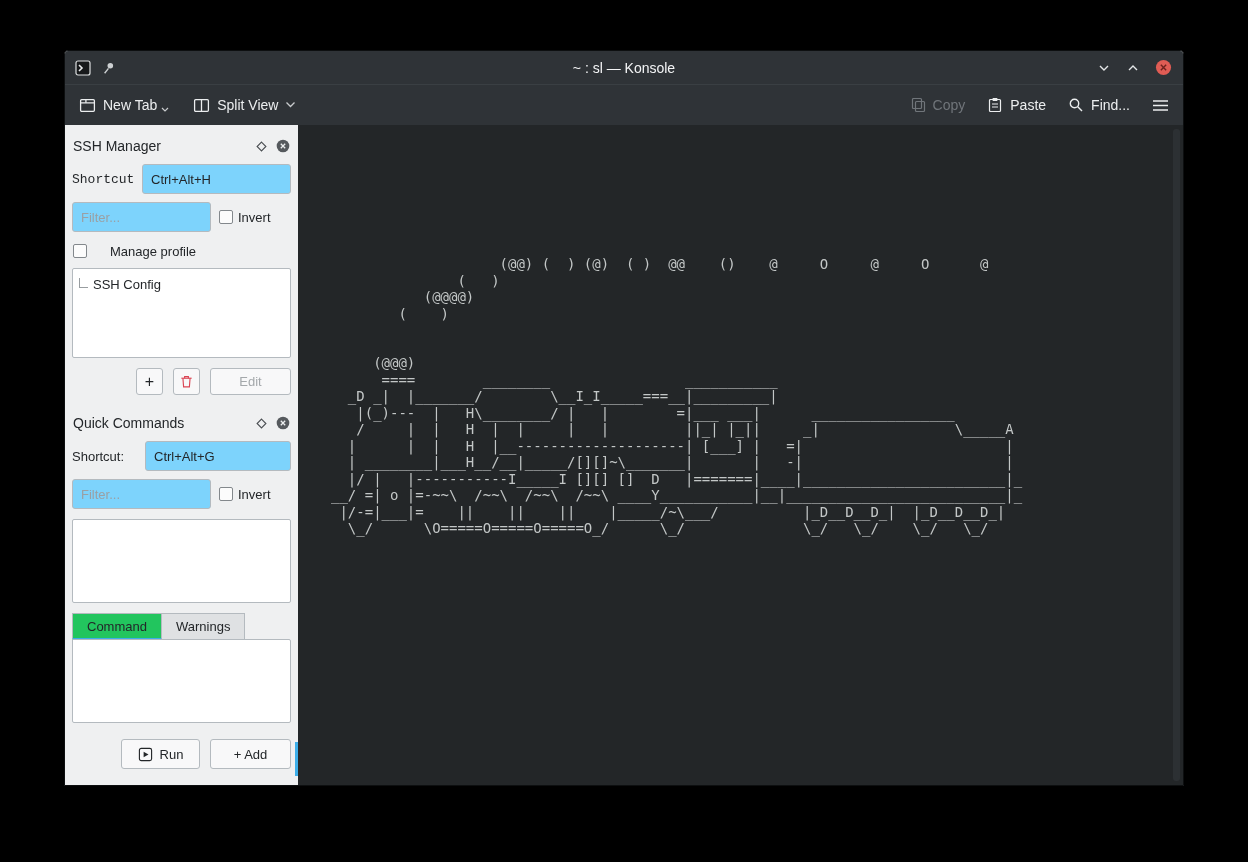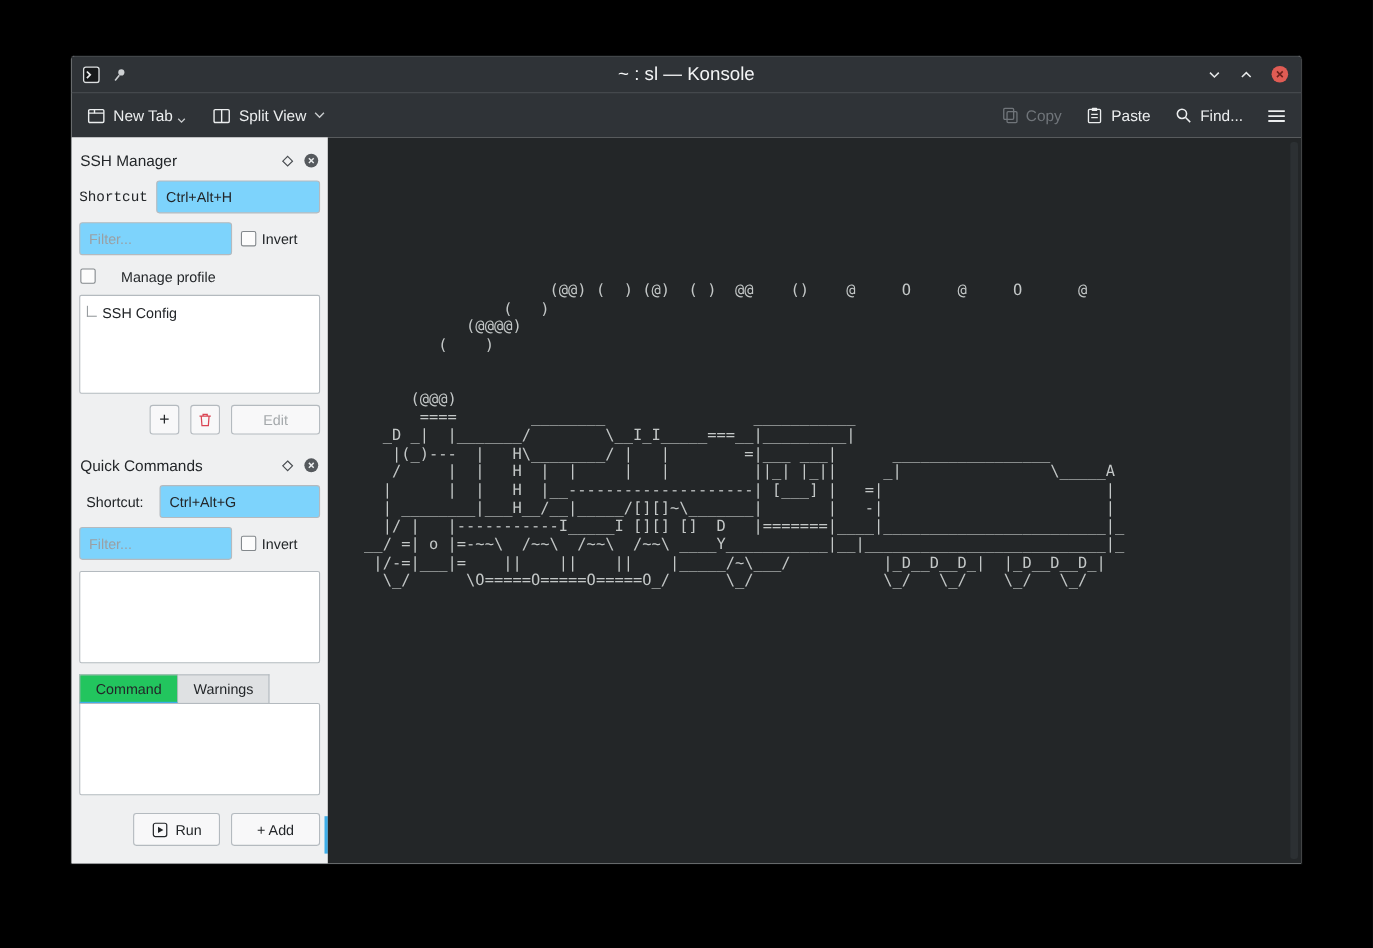--- a/index.html
+++ b/index.html
@@ -7,21 +7,21 @@
   body { background:#000; font-family:"Liberation Sans", sans-serif; position:relative; overflow:hidden; }
 
   .window { position:absolute; left:64px; top:50px; width:1120px; height:736px;
             background:#eff0f1; border:1px solid #0d0f10; display:flex; flex-direction:column;
             border-radius:4px 4px 0 0; overflow:hidden; }
 
   
   .titlebar { height:33px; background:#2f3337; display:flex; align-items:center; position:relative;
               color:#fcfcfc; flex:0 0 auto; }
   .titlebar-left { display:flex; align-items:center; gap:11px; padding-left:10px; z-index:1; }
-  .title { position:absolute; left:0; right:0; text-align:center; font-size:17px; color:#f4f5f6; }
+  .title { position:absolute; left:0; right:0; text-align:center; font-size:14px; color:#f4f5f6; }
   .titlebar-right { margin-left:auto; display:flex; align-items:center; gap:15px; padding-right:11px; z-index:1; }
   .tb-icon { display:flex; align-items:center; }
 
   
   .toolbar { height:41px; background:#2f3337; border-top:1px solid #3a3f43; display:flex; align-items:center;
              padding:0 14px; color:#eceeef; font-size:14px; flex:0 0 auto; }
   .toolbar-left { display:flex; gap:24px; align-items:center; }
   .toolbar-right { margin-left:auto; display:flex; gap:22px; align-items:center; }
   .tb-btn { display:flex; align-items:center; gap:7px; cursor:default; }
   .tb-btn.disabled { color:#70757a; }
@@ -263,21 +263,21 @@
           <span>
             <svg width="14" height="14" viewBox="0 0 14 14">
               <circle cx="7" cy="7" r="6.3" fill="#55595d"></circle>
               <path d="M4.8 4.8l4.4 4.4M9.2 4.8l-4.4 4.4" stroke="#eceeef" stroke-width="1.3"></path>
             </svg>
           </span>
         </span>
       </div>
 
       <div class="field-row">
-        <span class="lbl" style="width:65px;text-align:center;">Shortcut:</span>
+        <span class="lbl" style="width:65px;">Shortcut:</span>
         <input class="text-input grow" type="text" value="Ctrl+Alt+G" style="">
       </div>
 
       <div class="field-row" style="margin-bottom:10px;">
         <input class="text-input" style="width: 139px;" type="text" placeholder="Filter...">
         <span class="chk-group">
           <span class="checkbox"></span>
           <span>Invert</span>
         </span>
       </div>

